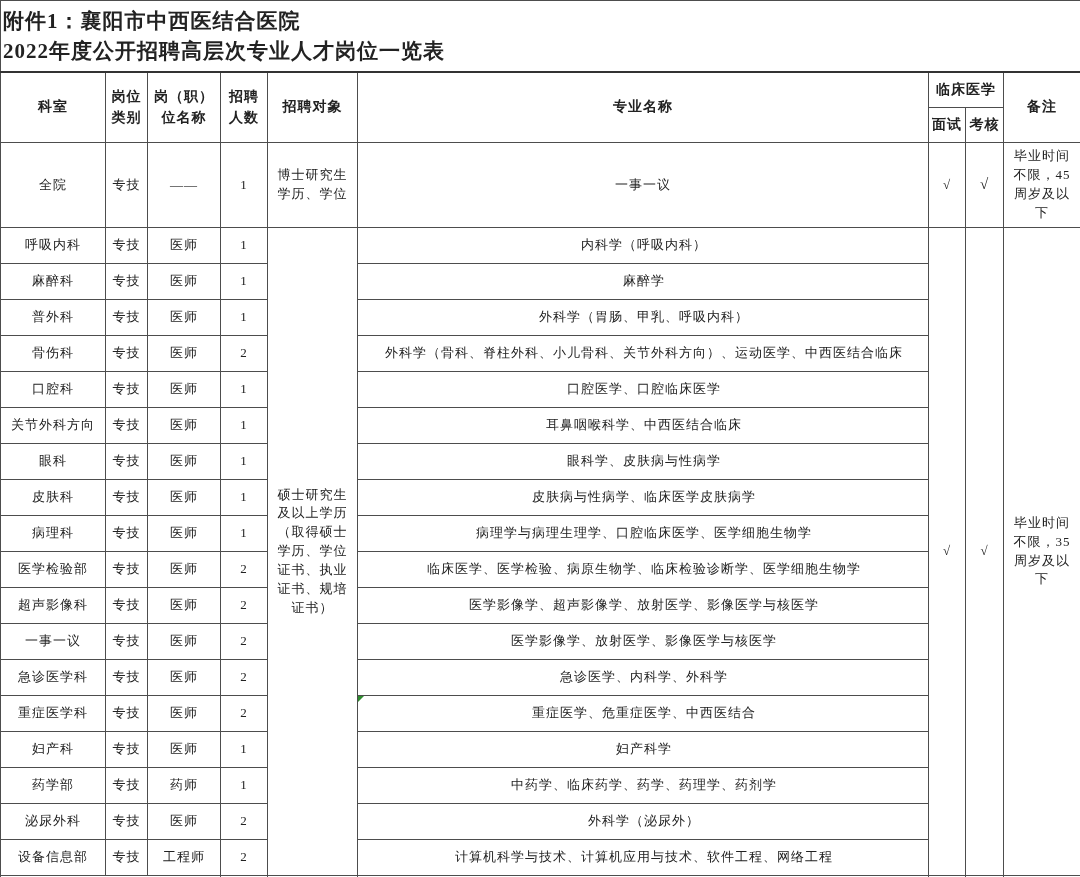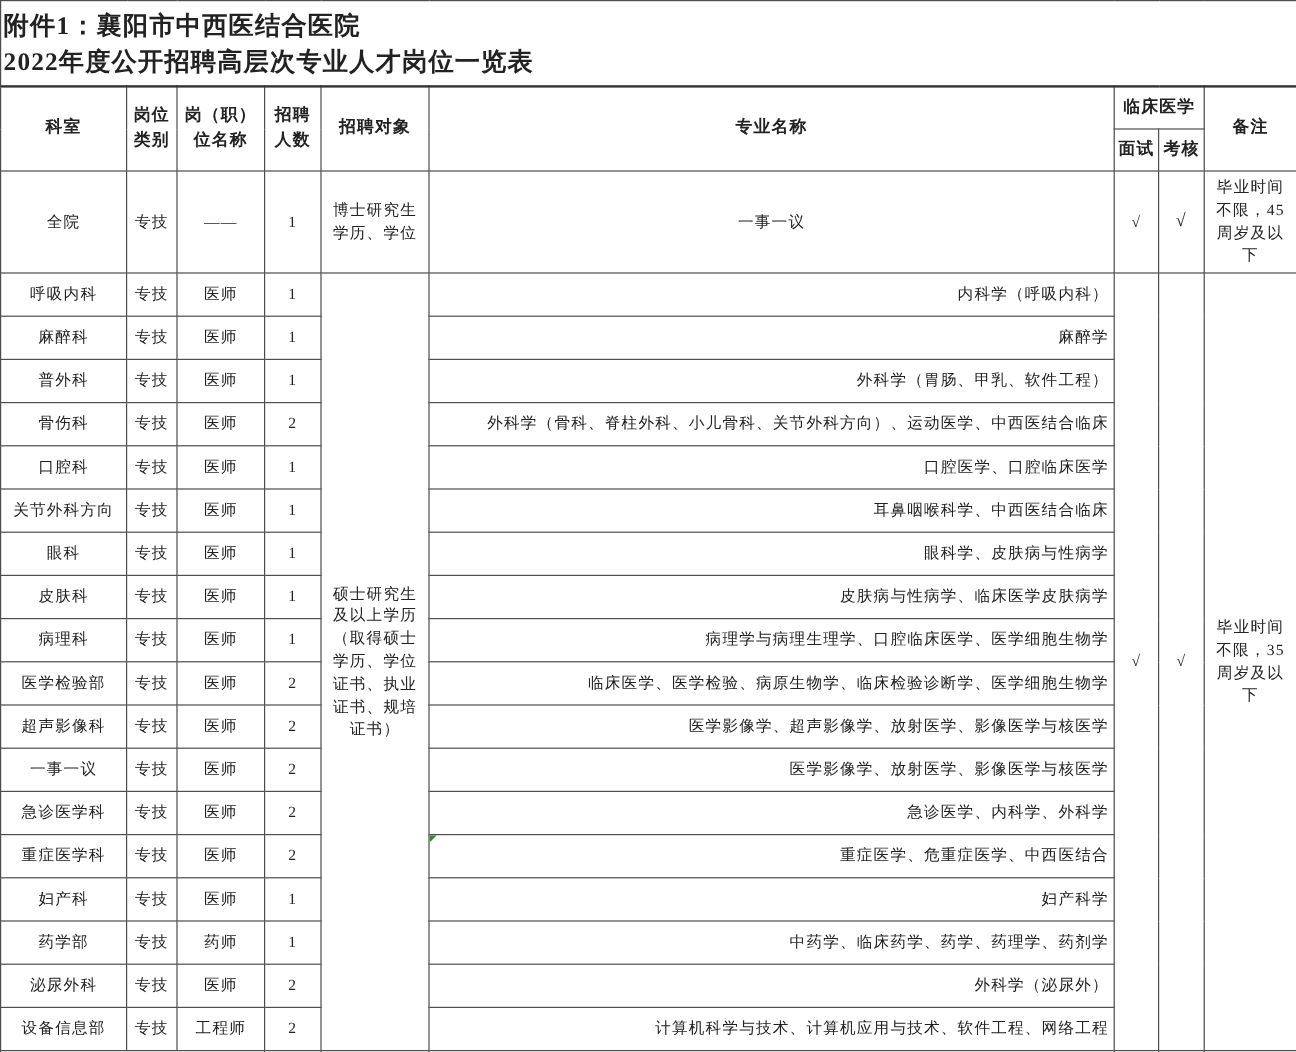--- a/index.html
+++ b/index.html
@@ -40,21 +40,21 @@
   tr.header-row th {
     font-weight: bold;
     font-size: 14px;
     text-align: center;
     height: 32px;
     white-space: pre-line;
   }
   tr.doctor-row td { height: 82px; }
   tr.group-row td, tbody#group-body td { }
   .c { text-align: center; }
-  .l { text-align: right; padding-left: 6px; padding-right: 4px; }
+  .l { text-align: center; padding-left: 6px; padding-right: 4px; }
   .pre { white-space: pre-line; }
   .bold { font-weight: bold; }
   .check { font-size: 13px; color: #222; }
   .check-bold { font-weight: bold; font-size: 15px; }
   #group-body td { height: 33px; }
   #group-body td.target-cell,
   #group-body td.remarks-cell,
   #group-body td.check { height: auto; }
   tr.total-row td { height: 31px; }
   td.has-marker { position: relative; }
@@ -154,21 +154,21 @@
         <td class="c">专技</td>
         <td class="c">医师</td>
         <td class="c">1</td>
         <td class="l">麻醉学</td>
       </tr>
       <tr class="group-row">
         <td class="c">普外科</td>
         <td class="c">专技</td>
         <td class="c">医师</td>
         <td class="c">1</td>
-        <td class="l">外科学（胃肠、甲乳、软件工程）</td>
+        <td class="l">外科学（胃肠、甲乳、呼吸内科）</td>
       </tr>
       <tr class="group-row">
         <td class="c">骨伤科</td>
         <td class="c">专技</td>
         <td class="c">医师</td>
         <td class="c">2</td>
         <td class="l">外科学（骨科、脊柱外科、小儿骨科、关节外科方向）、运动医学、中西医结合临床</td>
       </tr>
       <tr class="group-row">
         <td class="c">口腔科</td>

